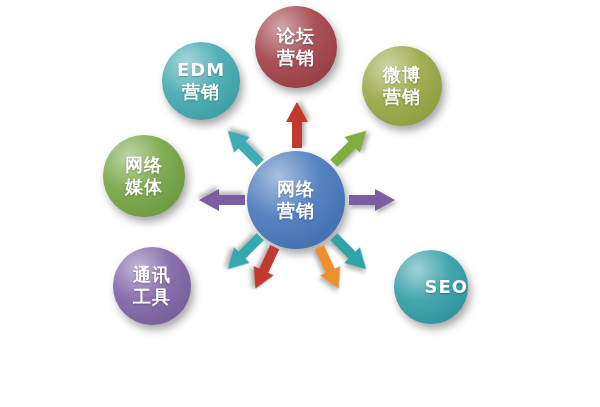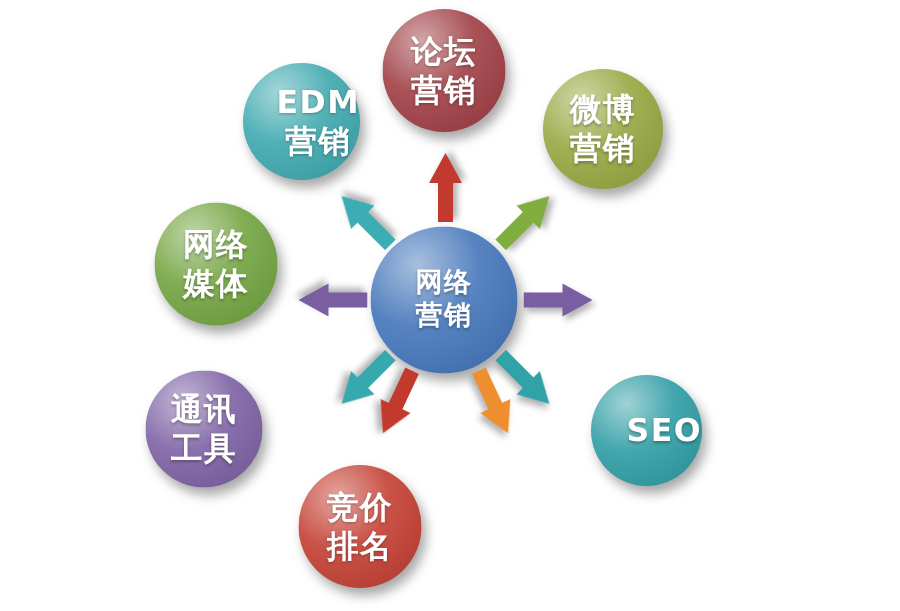--- a/index.html
+++ b/index.html
@@ -25,33 +25,33 @@
       rgba(255,255,255,0.55) 0%,
       rgba(255,255,255,0.12) 42%,
       rgba(0,0,0,0.10) 100%);
   }
   .node .label {
     color: #fff;
     font-weight: bold;
     text-align: center;
     white-space: pre-line;
     line-height: 1.25;
-    font-size: 21px;
+    font-size: 18px;
     letter-spacing: 1px;
     text-shadow: 0 1px 2px rgba(0,0,0,0.3);
   }
   .center       { width: 98px; height: 98px; left: 247px; top: 151px; }
   .center .label{ font-size: 18px; }
   .n-forum  { width: 82px; height: 82px; left: 255px; top: 6px; }
   .n-weibo  { width: 80px; height: 80px; left: 362px; top: 46px; }
   .n-sem    { width: 76px; height: 76px; left: 414px; top: 139px; }
   .n-seo    { width: 74px; height: 74px; left: 394px; top: 250px; }
   .n-ads    { width: 82px; height: 82px; left: 305px; top: 311px; }
   .n-bid    { width: 82px; height: 82px; left: 199px; top: 310px; }
-  .n-comm   { width: 78px; height: 78px; left: 97px; top: 247px; }
+  .n-comm   { width: 78px; height: 78px; left: 113px; top: 247px; font-family: Liberation Serif, serif; }
   .n-media  { width: 82px; height: 82px; left: 103px; top: 135px; }
   .n-edm    { width: 78px; height: 78px; left: 162px; top: 42px; }
 
   .arrow {
     position: absolute;
     width: 46px;
     height: 26px;
     filter: drop-shadow(2px 3px 2px rgba(0,0,0,0.3));
   }
   .arrow svg { width: 100%; height: 100%; display: block; }
@@ -84,36 +84,32 @@
     <span class="label">微博
 营销</span>
   </div>
 
 
   <div class="node n-seo" style="background-color: rgb(43, 155, 163); justify-content: flex-end;">
     <span class="label">SEO</span>
   </div>
 
 
-  <div class="node n-bid" style="background-color: rgb(194, 58, 45);">
-    <span class="label">竞价
-排名</span>
-  </div>
 
   <div class="node n-comm" style="background-color: rgb(122, 94, 162);">
     <span class="label">通讯
 工具</span>
   </div>
 
   <div class="node n-media" style="background-color: rgb(111, 162, 60);">
     <span class="label">网络
 媒体</span>
   </div>
 
-  <div class="node n-edm" style="background-color: rgb(57, 166, 172); justify-content: flex-end;">
+  <div class="node n-edm" style="background-color: rgb(57, 166, 172);">
     <span class="label">EDM
 营销</span>
   </div>
 
   <div class="arrow a-up" style="color: rgb(194, 58, 46);">
     <svg viewBox="0 0 46 26">
       <path d="M0,8 H26 V2 L46,13 L26,24 V18 H0 Z" fill="currentColor"></path>
     </svg>
   </div>
 

